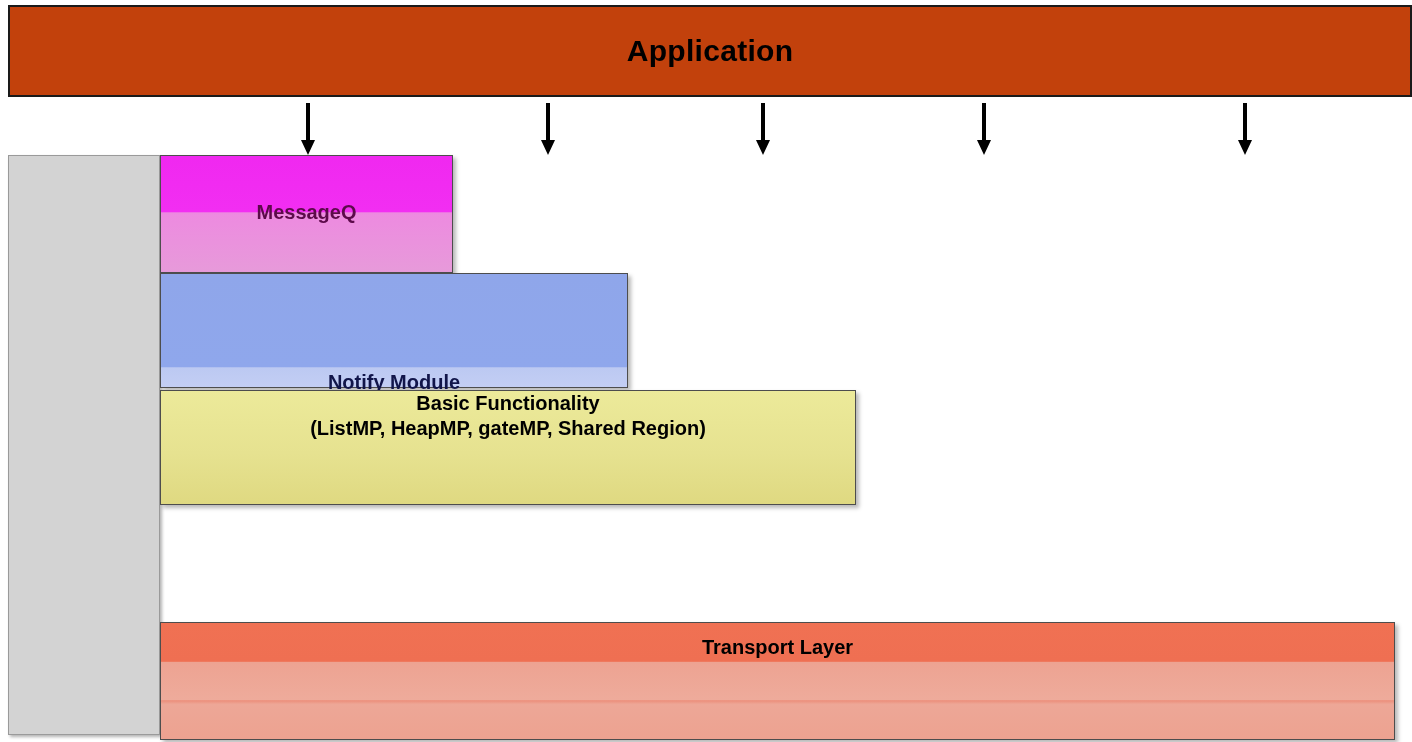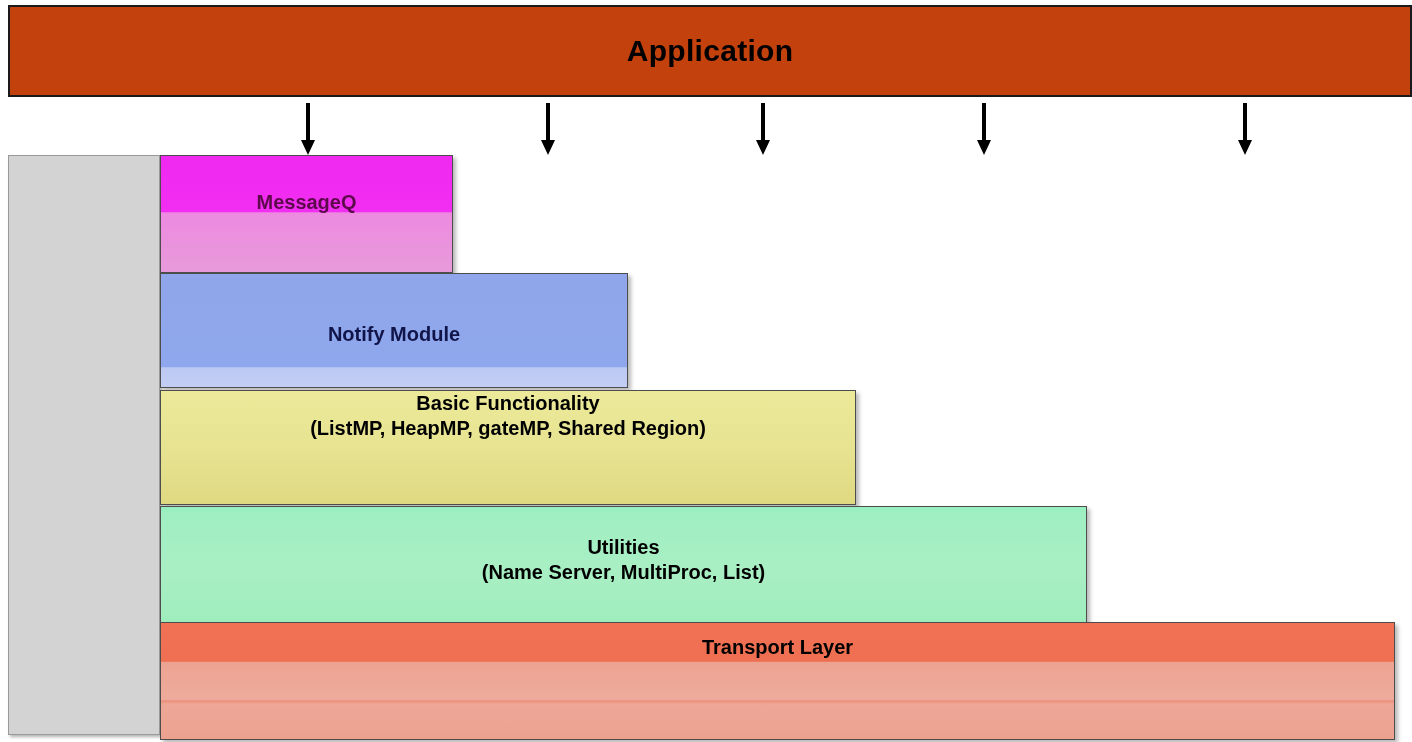--- a/index.html
+++ b/index.html
@@ -105,35 +105,35 @@
   }
 
   
   .layer-messageq {
     top: 155px;
     width: 293px;
     height: 118px;
     background: linear-gradient(to bottom,
         #f028f0 0%, #f22ef2 48%, #ed8ae0 49%, #e79ada 100%);
     justify-content: flex-start;
-    padding-top: 34px;
+    padding-top: 44px;
   }
   .layer-messageq .line1 { color: #5c0a4a; }
 
   
   .layer-notify {
     top: 273px;
     width: 468px;
     height: 115px;
     background: linear-gradient(to bottom,
         #8fa6ea 0%, #8fa7ec 82%, #bcc9f2 83%, #c3cef4 100%);
     justify-content: flex-start;
     padding-top: 48px;
   }
-  .layer-notify .line1 { color: #11154a; }
+  .layer-notify .line1 { color: #11154a; margin-top: 48px; }
 
   
   .layer-basic {
     top: 390px;
     width: 696px;
     height: 115px;
     background: linear-gradient(to bottom,
         #ecea9a 0%, #e6e290 55%, #dfd981 100%);
     justify-content: flex-start;
   }
@@ -205,22 +205,18 @@
 
   <div class="layer layer-notify">
     <span class="line1">Notify Module</span>
   </div>
 
   <div class="layer layer-basic">
     <span class="line1">Basic Functionality</span>
     <span class="line2">(ListMP, HeapMP, gateMP, Shared Region)</span>
   </div>
 
-  <div class="layer layer-utilities">
-    <span class="line1">Utilities</span>
-    <span class="line2">(Name Server, MultiProc, List)</span>
-  </div>
 
   <div class="layer layer-transport">
     <span class="line1">Transport Layer</span>
   </div>
 
 </div>
 
 </body></html>

